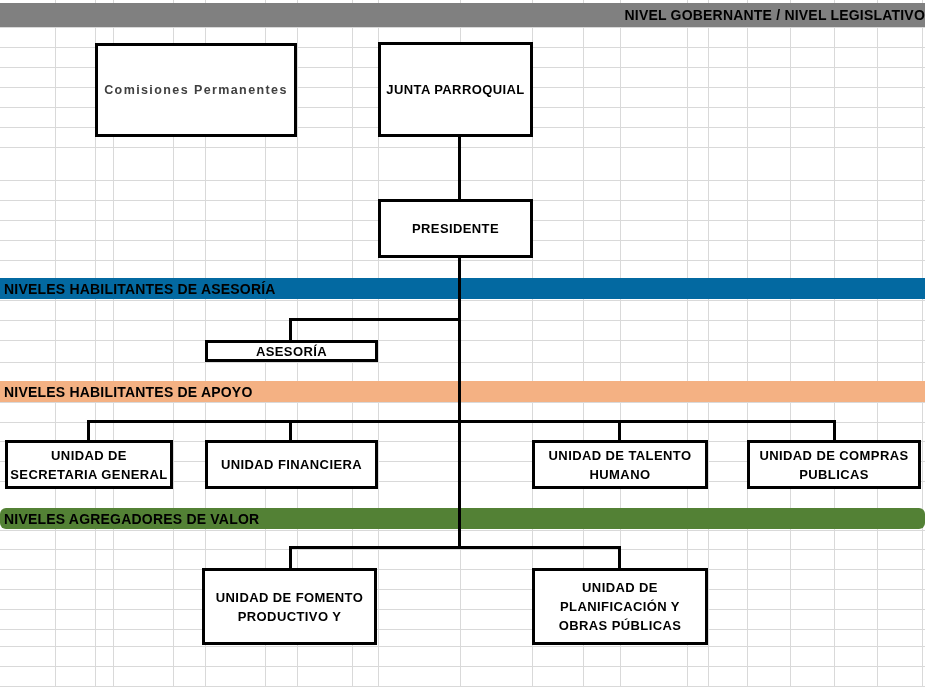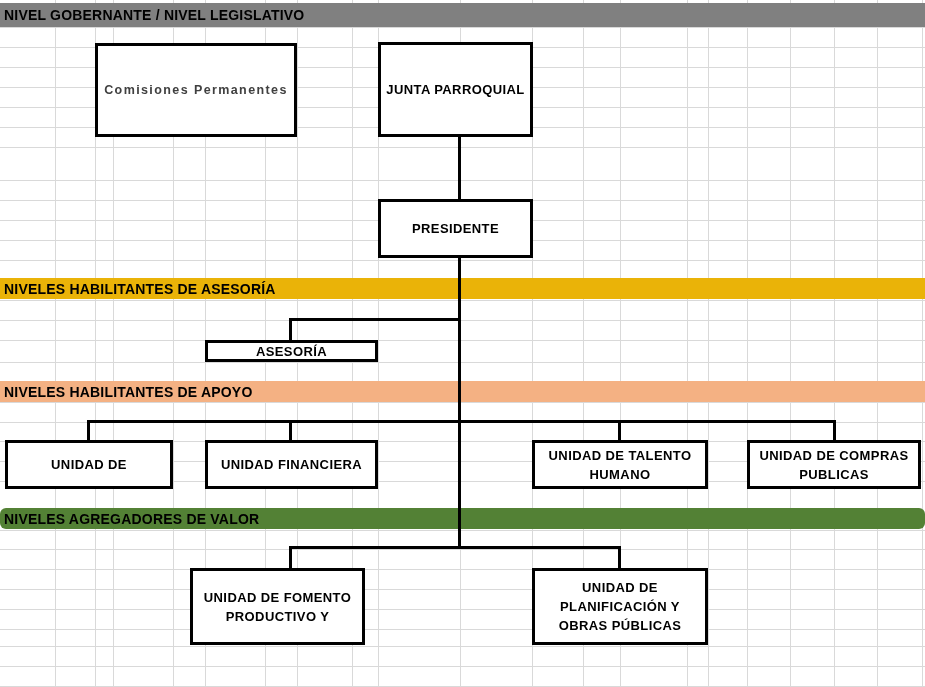--- a/index.html
+++ b/index.html
@@ -99,24 +99,24 @@
       <div class="gridline" style="left: 620px; top: 0px; width: 1px; height: 687px; background: rgb(217, 217, 217);"></div>
       <div class="gridline" style="left: 687px; top: 0px; width: 1px; height: 687px; background: rgb(217, 217, 217);"></div>
       <div class="gridline" style="left: 708px; top: 0px; width: 1px; height: 687px; background: rgb(217, 217, 217);"></div>
       <div class="gridline" style="left: 747px; top: 0px; width: 1px; height: 687px; background: rgb(217, 217, 217);"></div>
       <div class="gridline" style="left: 790px; top: 0px; width: 1px; height: 687px; background: rgb(217, 217, 217);"></div>
       <div class="gridline" style="left: 834px; top: 0px; width: 1px; height: 687px; background: rgb(217, 217, 217);"></div>
       <div class="gridline" style="left: 877px; top: 0px; width: 1px; height: 687px; background: rgb(217, 217, 217);"></div>
       <div class="gridline" style="left: 922px; top: 0px; width: 1px; height: 687px; background: rgb(217, 217, 217);"></div>
     </div>
 
-  <div class="banner" style="top: 3px; height: 24px; background-color: rgb(128, 128, 128);">
+  <div class="banner" style="top: 3px; height: 24px; background-color: rgb(128, 128, 128); justify-content: flex-end;">
     <span>NIVEL GOBERNANTE / NIVEL LEGISLATIVO</span>
   </div>
-  <div class="banner" style="top: 278px; height: 21px; background-color: #eab308;">
+  <div class="banner" style="top: 278px; height: 21px; background-color: #0369a1;">
     <span>NIVELES HABILITANTES DE ASESORÍA</span>
   </div>
   <div class="banner" style="top: 381px; height: 21px; background-color: rgb(244, 177, 131);">
     <span>NIVELES HABILITANTES DE APOYO</span>
   </div>
   <div class="banner" style="top: 508px; height: 21px; background-color: rgb(83, 129, 53); border-radius: 6px;">
     <span>NIVELES AGREGADORES DE VALOR</span>
   </div>
 
   <div class="line" style="left: 458px; top: 137px; width: 3px; height: 63px; background-color: rgb(0, 0, 0);"></div>
@@ -143,37 +143,38 @@
   <div class="obox" style="left:378px;top:199px;width:155px;height:59px;">
     <span class="bline">PRESIDENTE</span>
   </div>
 
   <div class="obox" style="left:205px;top:340px;width:173px;height:22px;line-height:15px;">
     <span class="bline">ASESORÍA</span>
   </div>
 
   <div class="obox" style="left:5px;top:440px;width:168px;height:49px;">
     <span class="bline">UNIDAD DE</span>
+    <span class="bline">SECRETARIA GENERAL</span>
   </div>
 
   <div class="obox" style="left:205px;top:440px;width:173px;height:49px;">
     <span class="bline">UNIDAD FINANCIERA</span>
   </div>
 
   <div class="obox" style="left:532px;top:440px;width:176px;height:49px;">
     <span class="bline">UNIDAD DE TALENTO</span>
     <span class="bline">HUMANO</span>
   </div>
 
   <div class="obox" style="left:747px;top:440px;width:174px;height:49px;">
     <span class="bline">UNIDAD DE COMPRAS</span>
     <span class="bline">PUBLICAS</span>
   </div>
 
-  <div class="obox" style="left:190px;top:568px;width:175px;height:77px;">
+  <div class="obox" style="left:202px;top:568px;width:175px;height:77px;">
     <span class="bline">UNIDAD DE FOMENTO</span>
     <span class="bline">PRODUCTIVO Y</span>
   </div>
 
   <div class="obox" style="left:532px;top:568px;width:176px;height:77px;">
     <span class="bline">UNIDAD DE</span>
     <span class="bline">PLANIFICACIÓN Y</span>
     <span class="bline">OBRAS PÚBLICAS</span>
   </div>
 

